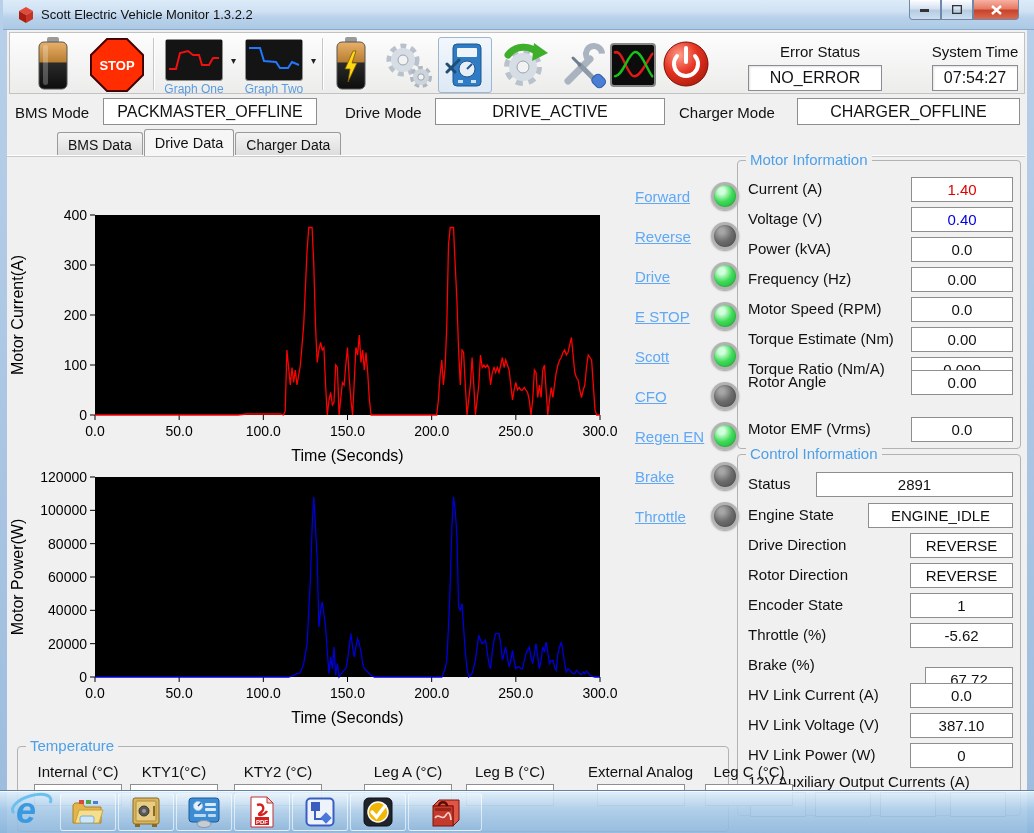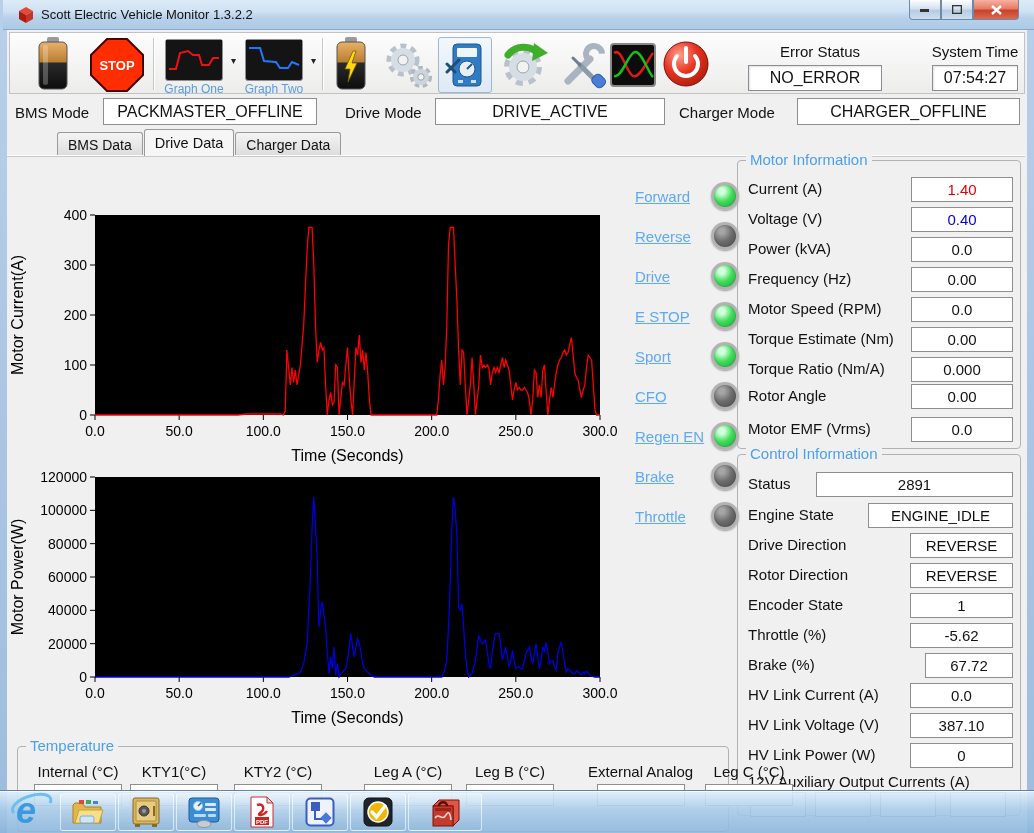--- a/index.html
+++ b/index.html
@@ -334,21 +334,21 @@
         </div>
       <div class="led-row">
           <span class="led-label">Drive</span>
           <span class="led on"></span>
         </div>
       <div class="led-row">
           <span class="led-label">E STOP</span>
           <span class="led on"></span>
         </div>
       <div class="led-row">
-          <span class="led-label">Sport</span>
+          <span class="led-label">Scott</span>
           <span class="led on"></span>
         </div>
       <div class="led-row">
           <span class="led-label">CFO</span>
           <span class="led off"></span>
         </div>
       <div class="led-row">
           <span class="led-label">Regen EN</span>
           <span class="led on"></span>
         </div>
@@ -385,21 +385,21 @@
           <input class="val-field mi-value" style="right: 7px; top: 3px; width: 102px;" readonly="" value="0.0">
         </div>
       <div class="info-row" style="top:163px;">
           <span class="lbl">Torque Estimate (Nm)</span>
           <input class="val-field mi-value" style="right: 7px; top: 3px; width: 102px;" readonly="" value="0.00">
         </div>
       <div class="info-row" style="top:193px;">
           <span class="lbl">Torque Ratio (Nm/A)</span>
           <input class="val-field mi-value" style="right: 7px; top: 3px; width: 102px;" readonly="" value="0.000">
         </div>
-      <div class="info-row" style="top:220px;">
+      <div class="info-row" style="top:206px;">
           <span class="lbl">Rotor Angle</span>
           <input class="val-field mi-value" style="right: 7px; top: 3px; width: 102px;" readonly="" value="0.00">
         </div>
       <div class="info-row" style="top:253px;">
           <span class="lbl">Motor EMF (Vrms)</span>
           <input class="val-field mi-value" style="right: 7px; top: 3px; width: 102px;" readonly="" value="0.0">
         </div>
     </div>
 
     <div class="groupbox" style="left:730px;top:424px;width:284px;height:362px;">
@@ -423,21 +423,21 @@
       <div class="info-row" style="top:135px;">
           <span class="lbl">Encoder State</span>
           <input class="val-field" style="right: 7px; top: 3px; width: 103px;" readonly="" value="1">
         </div>
       <div class="info-row" style="top:165px;">
           <span class="lbl">Throttle (%)</span>
           <input class="val-field" style="right: 7px; top: 3px; width: 103px;" readonly="" value="-5.62">
         </div>
       <div class="info-row" style="top:195px;">
           <span class="lbl">Brake (%)</span>
-          <input class="val-field" style="right: 7px; top: 3px; width: 88px;" readonly="" value="67.72">
+          <input class="val-field" style="right: 7px; top: 17px; width: 88px;" readonly="" value="67.72">
         </div>
       <div class="info-row" style="top:225px;">
           <span class="lbl">HV Link Current (A)</span>
           <input class="val-field" style="right: 7px; top: 3px; width: 103px;" readonly="" value="0.0">
         </div>
       <div class="info-row" style="top:255px;">
           <span class="lbl">HV Link Voltage (V)</span>
           <input class="val-field" style="right: 7px; top: 3px; width: 103px;" readonly="" value="387.10">
         </div>
       <div class="info-row" style="top:285px;">

